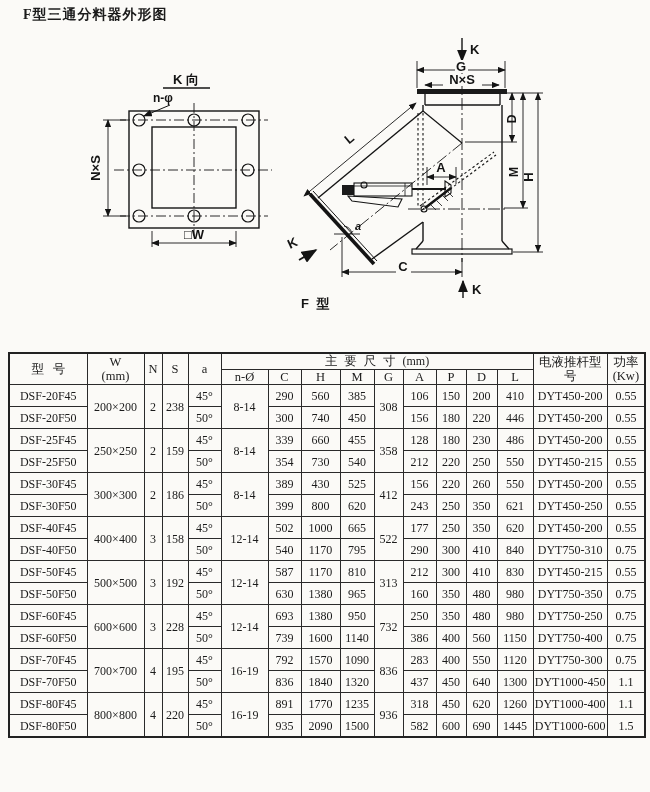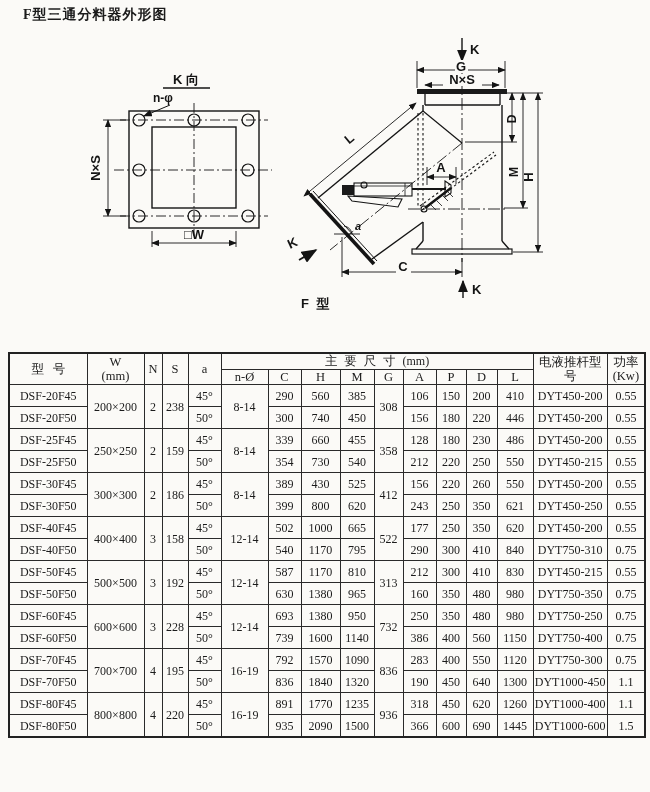--- a/index.html
+++ b/index.html
@@ -450,21 +450,21 @@
           <td>1120</td>
           <td class="rod">DYT750-300</td>
           <td>0.75</td>
         </tr>
         <tr>
           <td class="model">DSF-70F50</td>
           <td>50°</td>
           <td>836</td>
           <td>1840</td>
           <td>1320</td>
-          <td>190</td>
+          <td>437</td>
           <td>450</td>
           <td>640</td>
           <td>1300</td>
           <td class="rod">DYT1000-450</td>
           <td>1.1</td>
         </tr>
         <tr>
           <td class="model">DSF-80F45</td>
           <td rowspan="2">800×800</td>
           <td rowspan="2">4</td>
@@ -481,21 +481,21 @@
           <td>1260</td>
           <td class="rod">DYT1000-400</td>
           <td>1.1</td>
         </tr>
         <tr>
           <td class="model">DSF-80F50</td>
           <td>50°</td>
           <td>935</td>
           <td>2090</td>
           <td>1500</td>
-          <td>366</td>
+          <td>582</td>
           <td>600</td>
           <td>690</td>
           <td>1445</td>
           <td class="rod">DYT1000-600</td>
           <td>1.5</td>
         </tr>
       </tbody>
   </table>
 
 </div>

